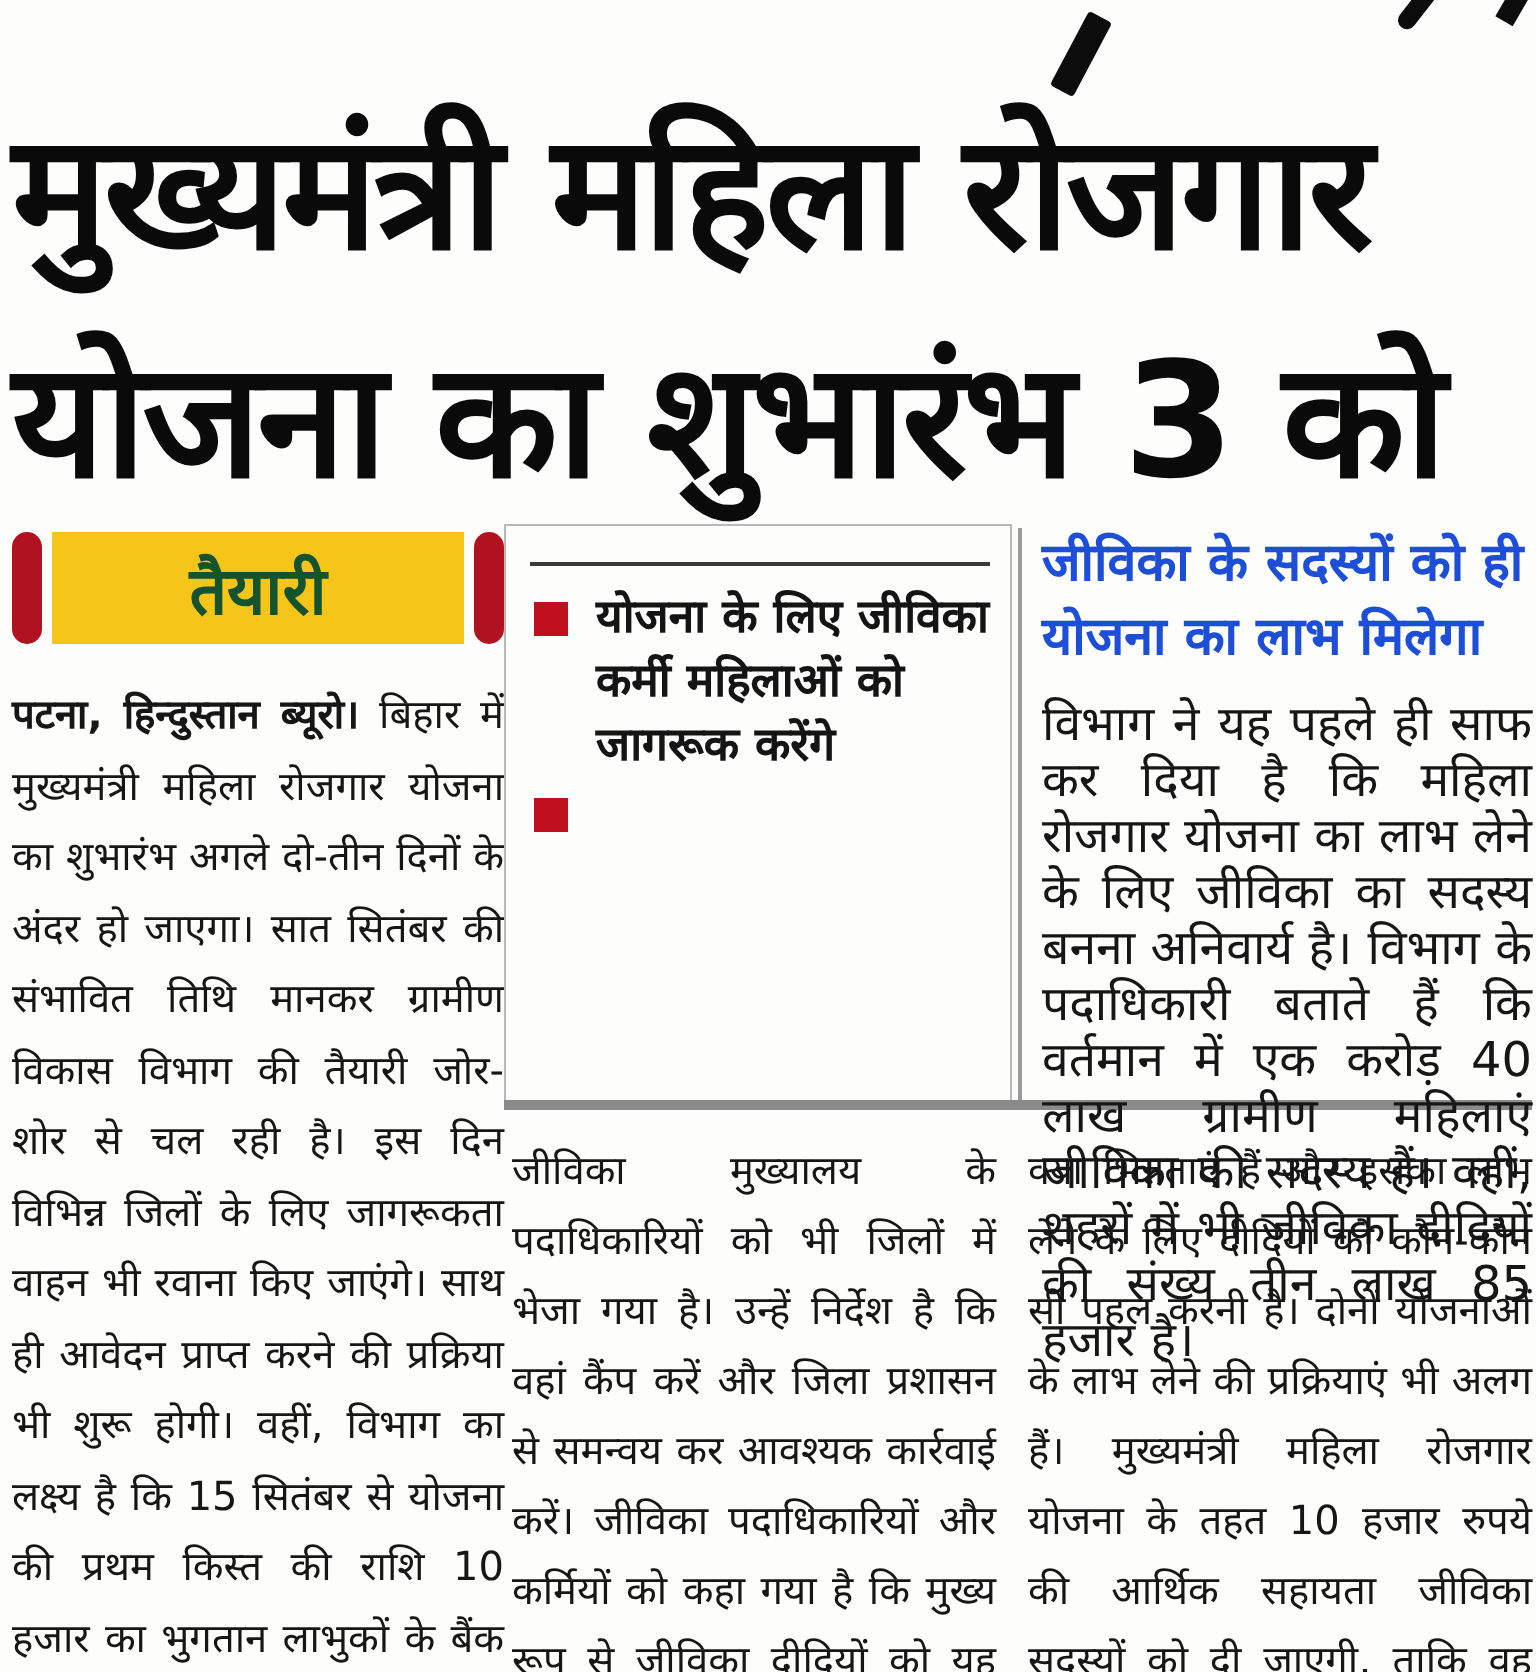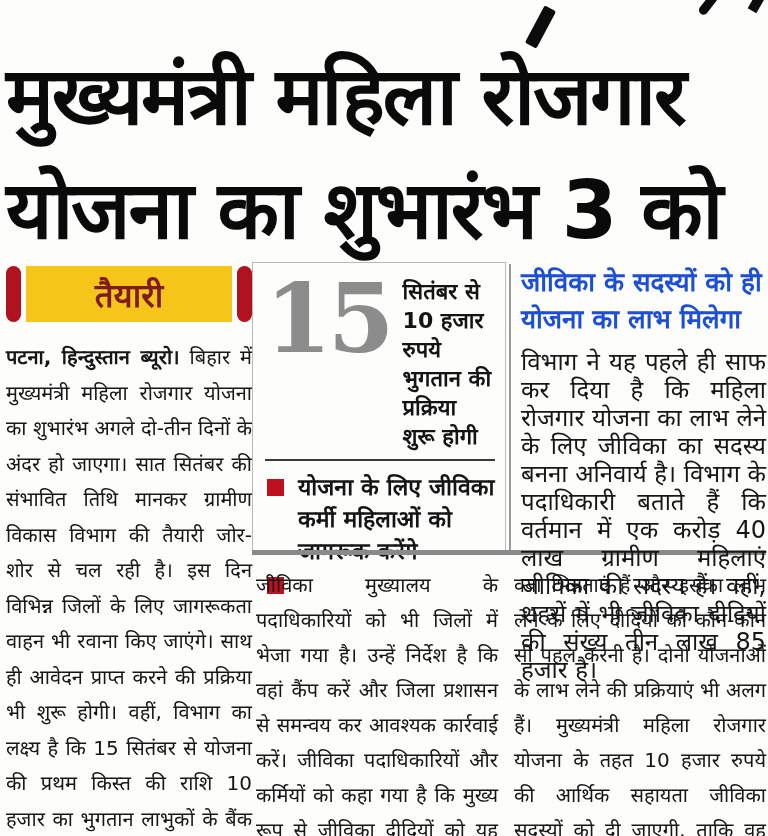--- a/index.html
+++ b/index.html
@@ -41,21 +41,21 @@
   }
   .kicker {
     display: flex; align-items: stretch; height: 56px; margin-bottom: 18px;
   }
   .kicker .bracket {
     width: 15px; background: #b1121f; border-radius: 8px;
   }
   .kicker .kicker-box {
     flex: 1; margin: 0 5px; background: #f6c51a;
     display: flex; align-items: center; justify-content: center;
-    font-size: 33px; font-weight: 800; color: #7f1d1d;
+    font-size: 33px; font-weight: 800; color: #14532d;
   }
   .body-text {
     font-size: 20px; line-height: 35.5px;
     text-align: justify; color: #161616;
   }
   .dateline { font-weight: 700; }
 
   
   .hl-box {
     position: absolute;
@@ -138,24 +138,20 @@
       <div class="kicker-box">तैयारी</div>
       <div class="bracket"></div>
     </div>
     <div class="body-text">
       <p><span class="dateline">पटना, हिन्दुस्तान ब्यूरो।</span> <span>बिहार में मुख्यमंत्री महिला रोजगार योजना का शुभारंभ अगले दो-तीन दिनों के अंदर हो जाएगा। सात सितंबर की संभावित तिथि मानकर ग्रामीण विकास विभाग की तैयारी जोर-शोर से चल रही है। इस दिन विभिन्न जिलों के लिए जागरूकता वाहन भी रवाना किए जाएंगे। साथ ही आवेदन प्राप्त करने की प्रक्रिया भी शुरू होगी। वहीं, विभाग का लक्ष्य है कि 15 सितंबर से योजना की प्रथम किस्त की राशि 10 हजार का भुगतान लाभुकों के बैंक खाते में शुरू कर दिया जाए।</span></p>
 
     </div>
   </div>
 
   <div class="hl-box">
-    <div class="hl-box-top">
-      <div class="big-number">15</div>
-      <div class="box-subtitle">सितंबर से 10 हजार रुपये भुगतान की प्रक्रिया शुरू होगी</div>
-    </div>
     <div class="box-divider"></div>
     <div class="bullet-row">
       <span class="bullet-square"></span>
       <span class="bullet-text">योजना के लिए जीविका कर्मी महिलाओं को जागरूक करेंगे</span>
     </div>
     <div class="bullet-row">
       <span class="bullet-square"></span>
     </div>
   </div>
 

